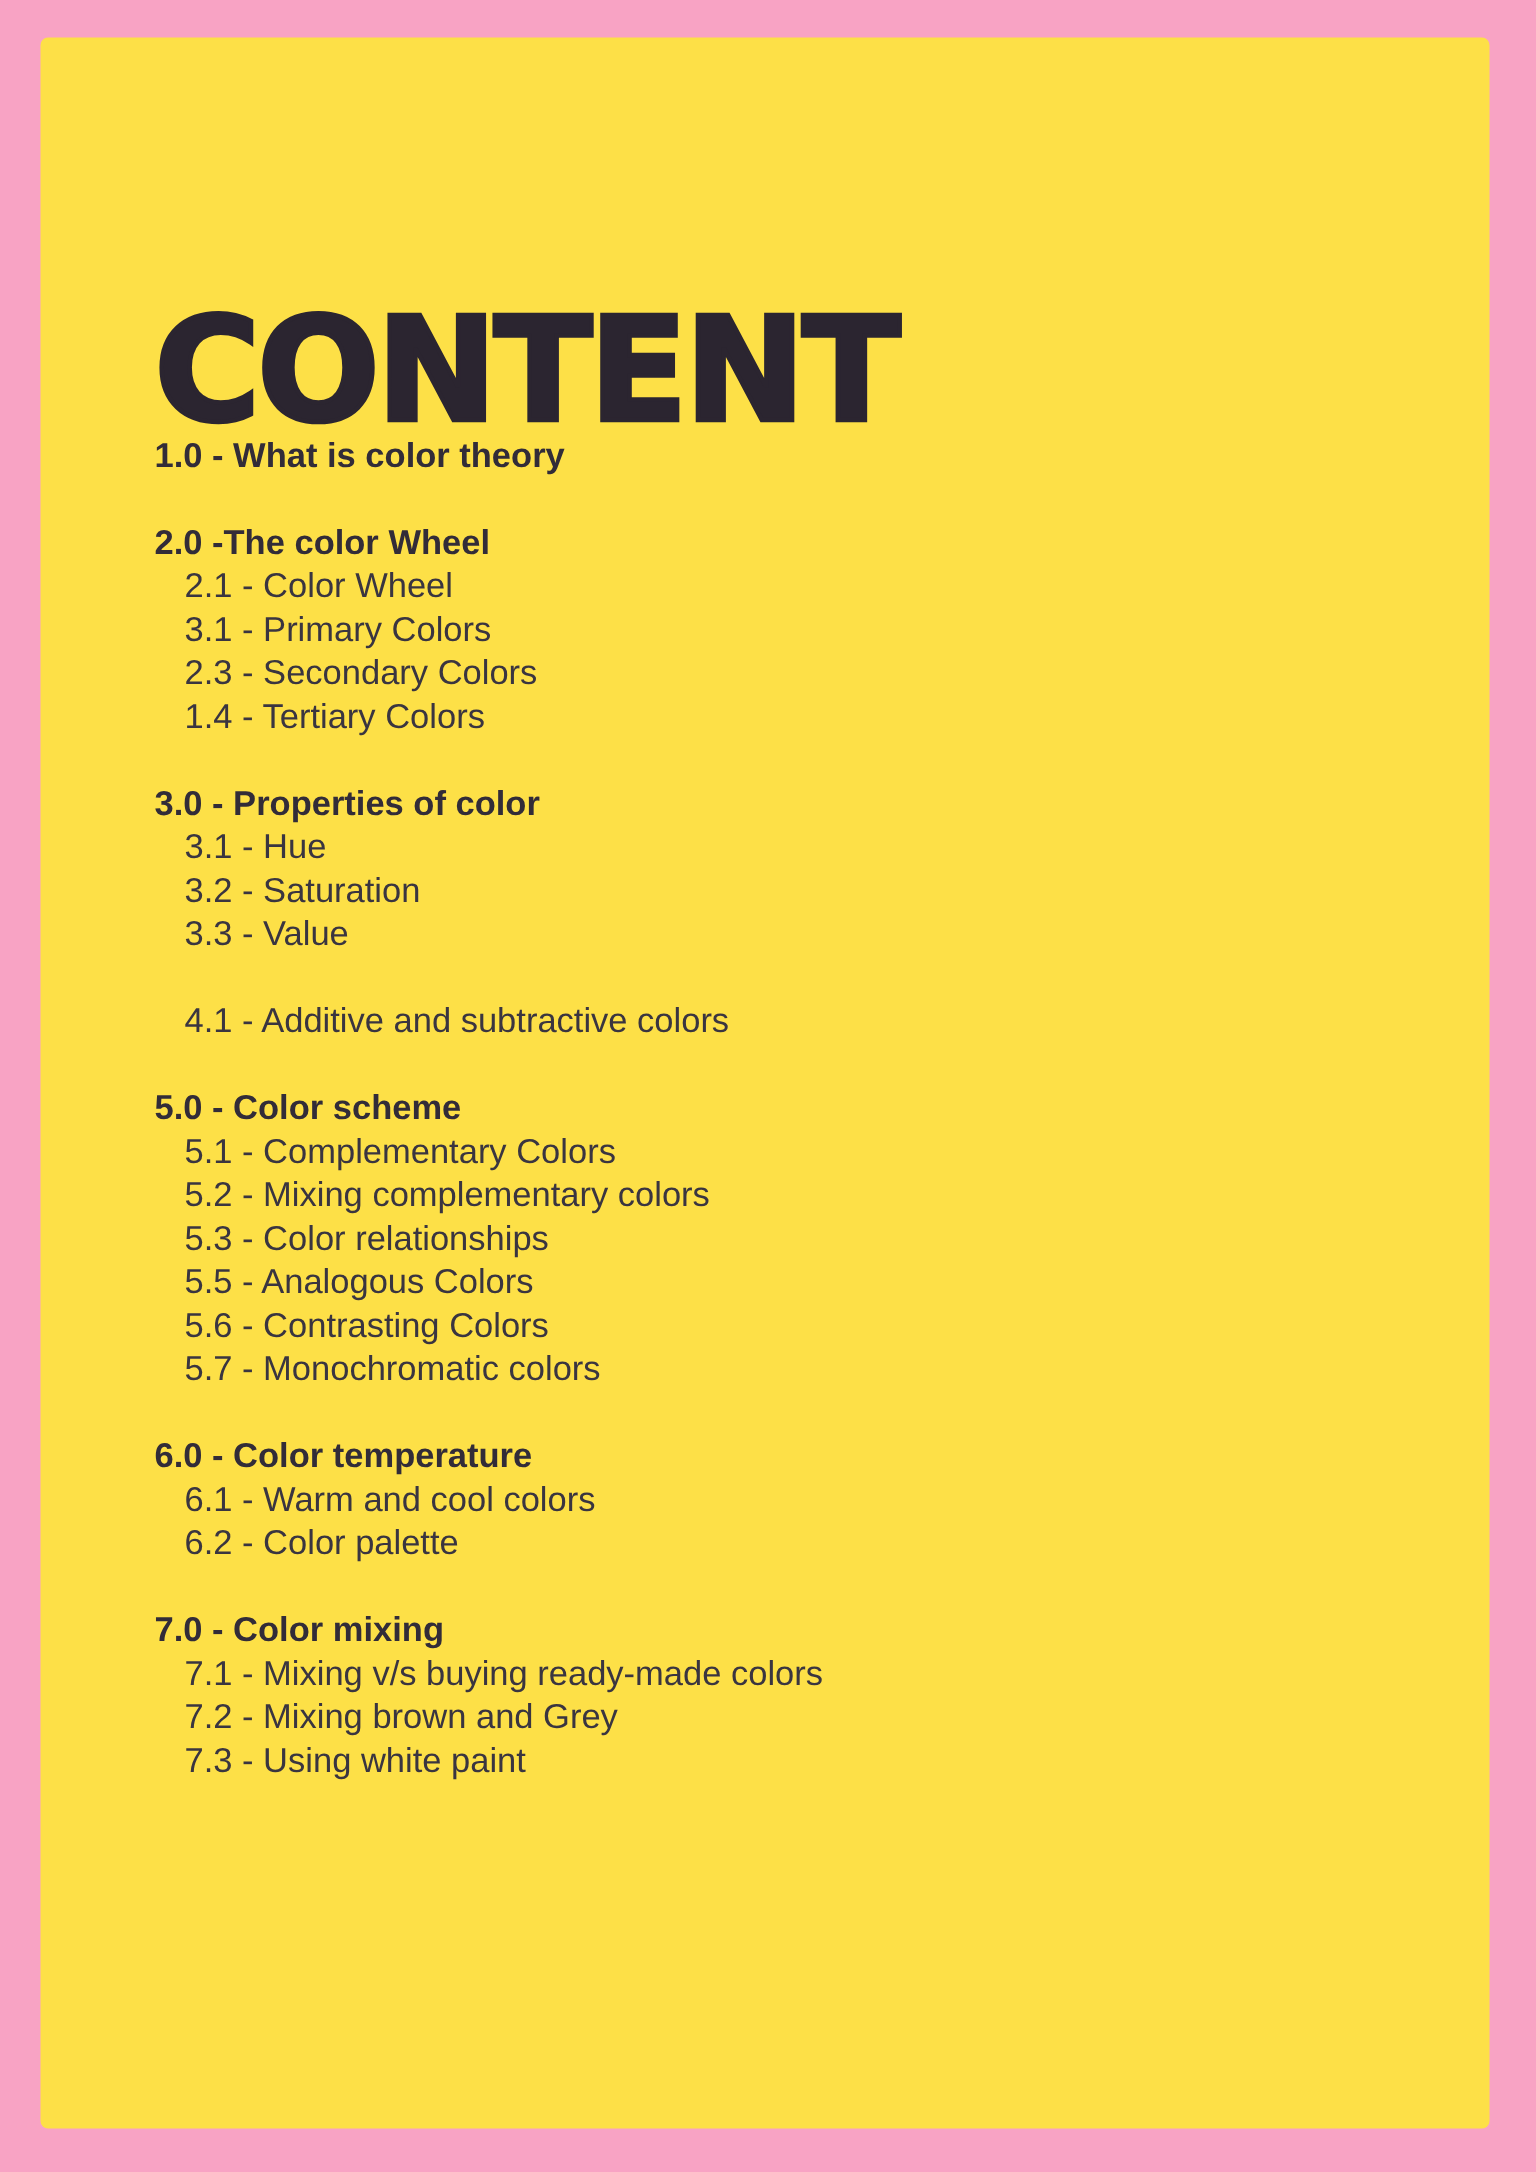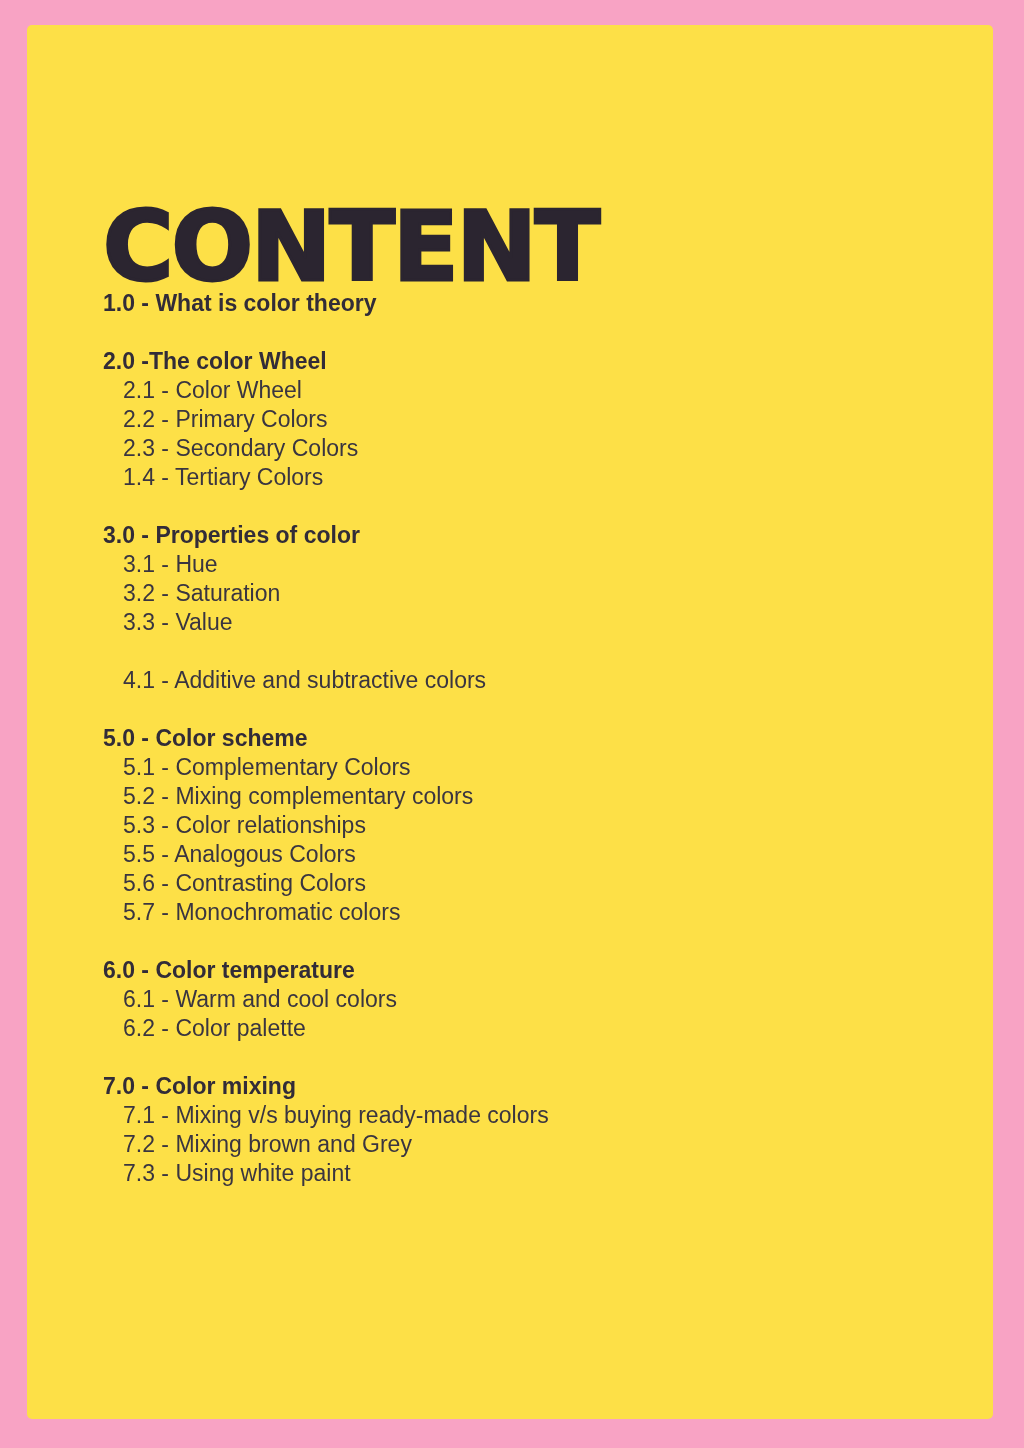--- a/index.html
+++ b/index.html
@@ -69,21 +69,21 @@
 <div class="frame">
   <div class="page">
     <h1 class="page-title">CONTENT</h1>
     <div class="toc" id="toc">
         <div class="toc-section">
           <div class="toc-section-heading">1.0 - What is color theory</div>
         </div>
         <div class="toc-section">
           <div class="toc-section-heading">2.0 -The color Wheel</div>
           <div class="toc-item">2.1 - Color Wheel</div>
-          <div class="toc-item">2.2 - Primary Colors</div>
+          <div class="toc-item">3.1 - Primary Colors</div>
           <div class="toc-item">2.3 - Secondary Colors</div>
           <div class="toc-item">1.4 - Tertiary Colors</div>
         </div>
         <div class="toc-section">
           <div class="toc-section-heading">3.0 - Properties of color</div>
           <div class="toc-item">3.1 - Hue</div>
           <div class="toc-item">3.2 - Saturation</div>
           <div class="toc-item">3.3 - Value</div>
         </div>
         <div class="toc-section">

